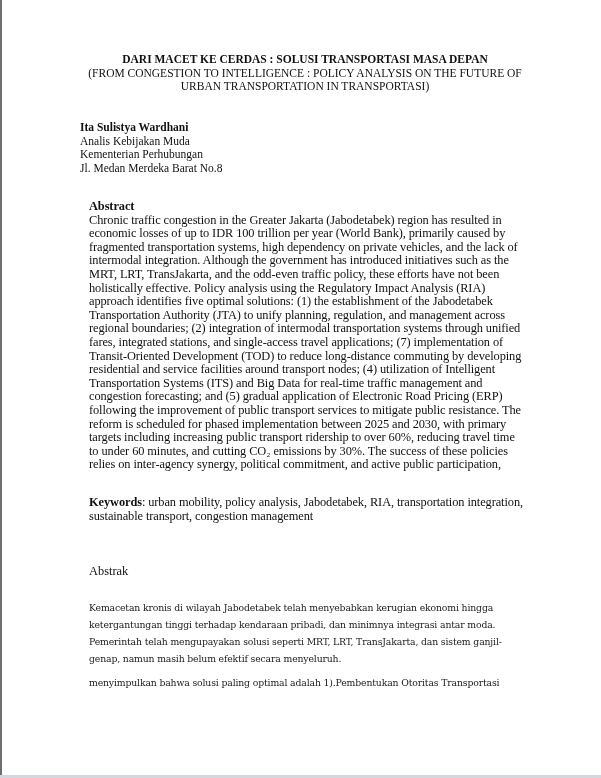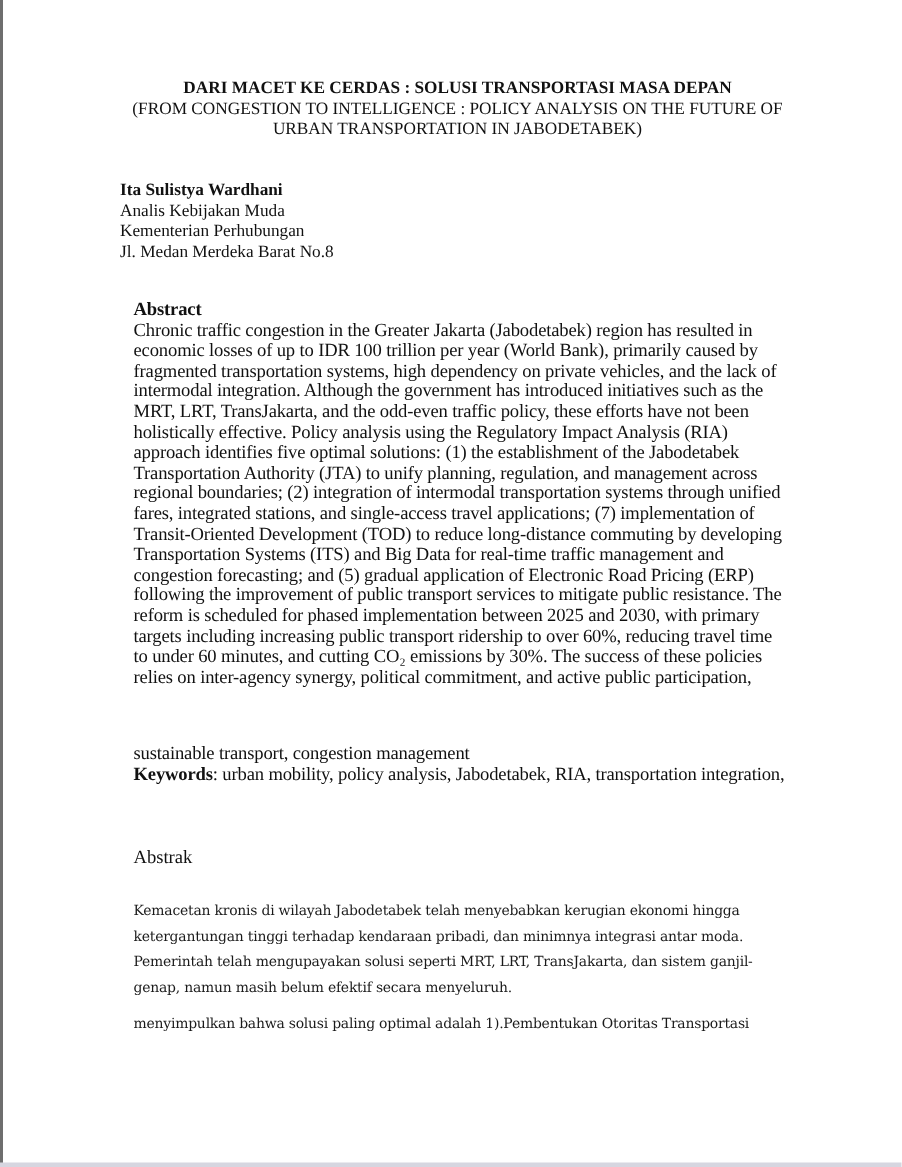--- a/index.html
+++ b/index.html
@@ -102,21 +102,21 @@
 <body>
 
 <div class="left-border"></div>
 <div class="bottom-strip"></div>
 
 <div class="page">
 
   <div class="title-block">
     <div class="title-main">DARI MACET KE CERDAS : SOLUSI TRANSPORTASI MASA DEPAN</div>
     <div>(FROM CONGESTION TO INTELLIGENCE : POLICY ANALYSIS ON THE FUTURE OF</div>
-    <div>URBAN TRANSPORTATION IN JABODETABEK)</div>
+    <div>URBAN TRANSPORTATION IN TRANSPORTASI)</div>
   </div>
 
   <div class="author-block">
     <div class="author-name">Ita Sulistya Wardhani</div>
     <div>Analis Kebijakan Muda</div>
     <div>Kementerian Perhubungan</div>
     <div>Jl. Medan Merdeka Barat No.8</div>
   </div>
 
   <div class="abstract-block">
@@ -126,33 +126,34 @@
       <span class="line">economic losses of up to IDR 100 trillion per year (World Bank), primarily caused by</span>
       <span class="line">fragmented transportation systems, high dependency on private vehicles, and the lack of</span>
       <span class="line">intermodal integration. Although the government has introduced initiatives such as the</span>
       <span class="line">MRT, LRT, TransJakarta, and the odd-even traffic policy, these efforts have not been</span>
       <span class="line">holistically effective. Policy analysis using the Regulatory Impact Analysis (RIA)</span>
       <span class="line">approach identifies five optimal solutions: (1) the establishment of the Jabodetabek</span>
       <span class="line">Transportation Authority (JTA) to unify planning, regulation, and management across</span>
       <span class="line">regional boundaries; (2) integration of intermodal transportation systems through unified</span>
       <span class="line">fares, integrated stations, and single-access travel applications; (7) implementation of</span>
       <span class="line">Transit-Oriented Development (TOD) to reduce long-distance commuting by developing</span>
+      <span class="line">residential and service facilities around transport nodes; (4) utilization of Intelligent</span>
       <span class="line">Transportation Systems (ITS) and Big Data for real-time traffic management and</span>
       <span class="line">congestion forecasting; and (5) gradual application of Electronic Road Pricing (ERP)</span>
       <span class="line">following the improvement of public transport services to mitigate public resistance. The</span>
       <span class="line">reform is scheduled for phased implementation between 2025 and 2030, with primary</span>
       <span class="line">targets including increasing public transport ridership to over 60%, reducing travel time</span>
       <span class="line">to under 60 minutes, and cutting CO₂ emissions by 30%. The success of these policies</span>
       <span class="line">relies on inter-agency synergy, political commitment, and active public participation,</span>
     </div>
   </div>
 
   <div class="keywords-block">
+    <span class="line"><span class="kw-label">Keywords</span><span>: </span><span>urban mobility, policy analysis, Jabodetabek, RIA, transportation integration,</span></span>
     <span class="line">sustainable transport, congestion management</span>
-    <span class="line"><span class="kw-label">Keywords</span><span>: </span><span>urban mobility, policy analysis, Jabodetabek, RIA, transportation integration,</span></span>
   </div>
 
   <div class="abstrak-heading">Abstrak</div>
 
   <div class="id-para id-para-1">
     <span class="line">Kemacetan kronis di wilayah Jabodetabek telah menyebabkan kerugian ekonomi hingga</span>
     <span class="line">ketergantungan tinggi terhadap kendaraan pribadi, dan minimnya integrasi antar moda.</span>
     <span class="line">Pemerintah telah mengupayakan solusi seperti MRT, LRT, TransJakarta, dan sistem ganjil-</span>
     <span class="line">genap, namun masih belum efektif secara menyeluruh.</span>
   </div>

